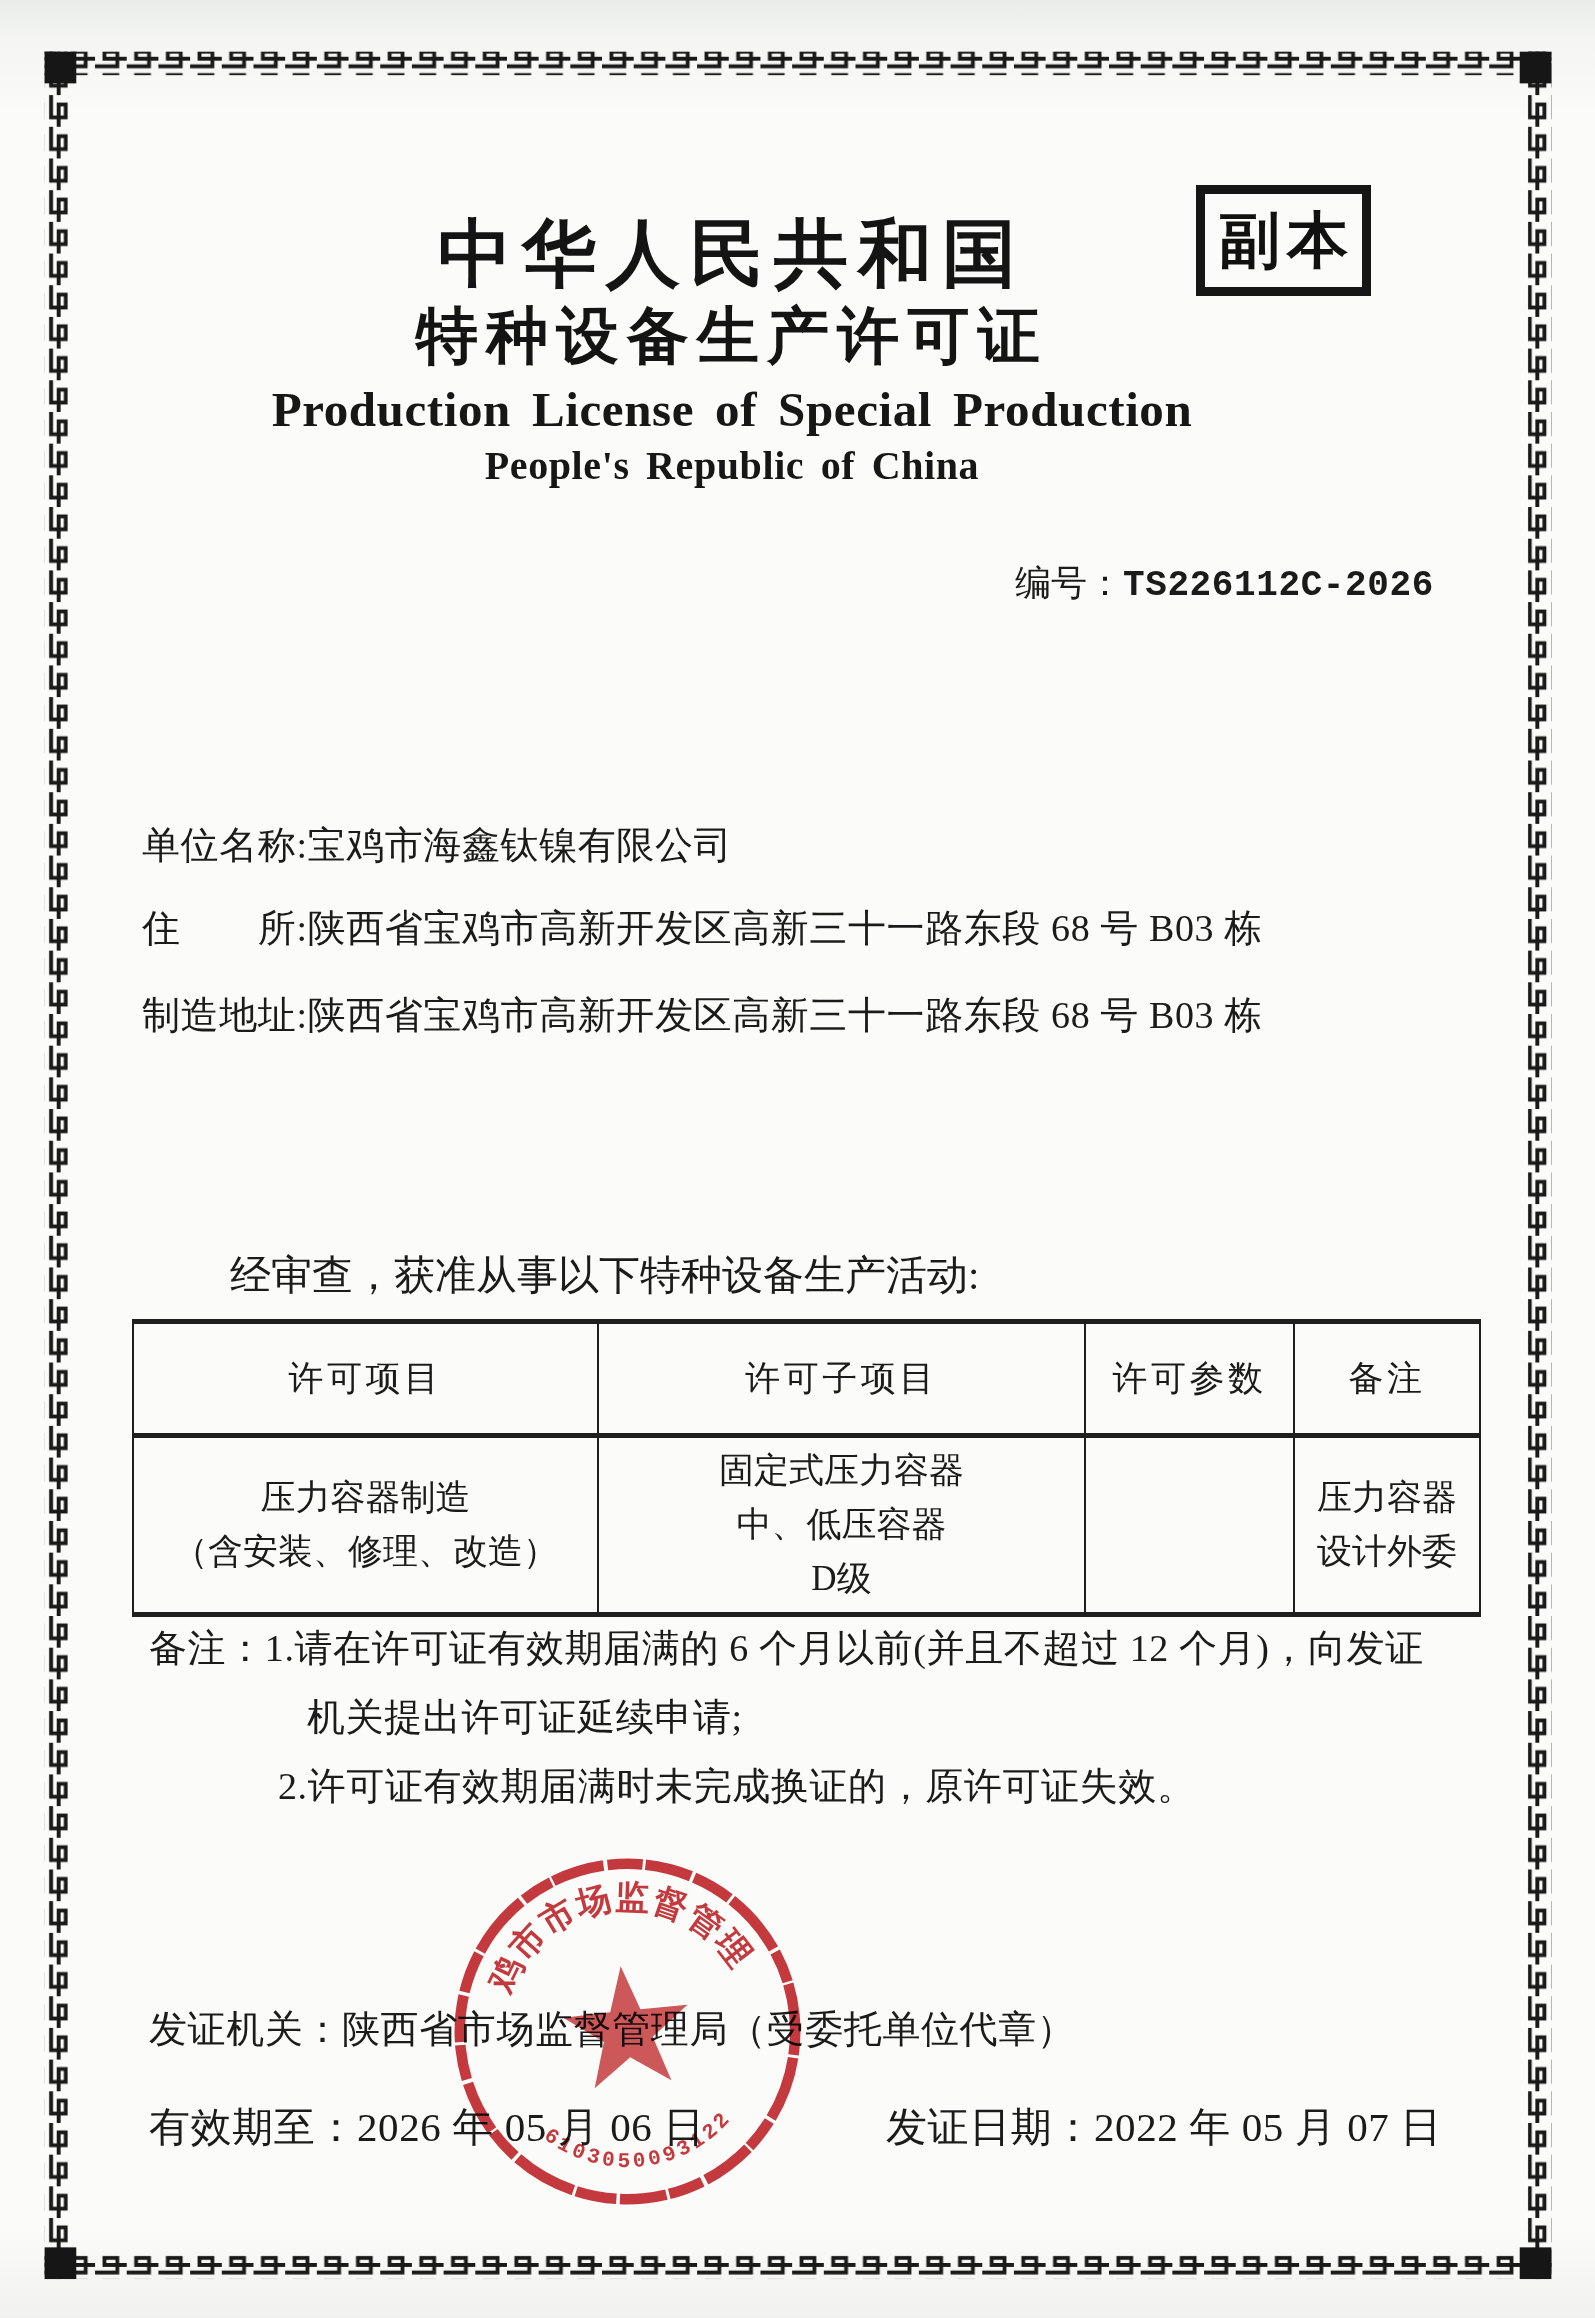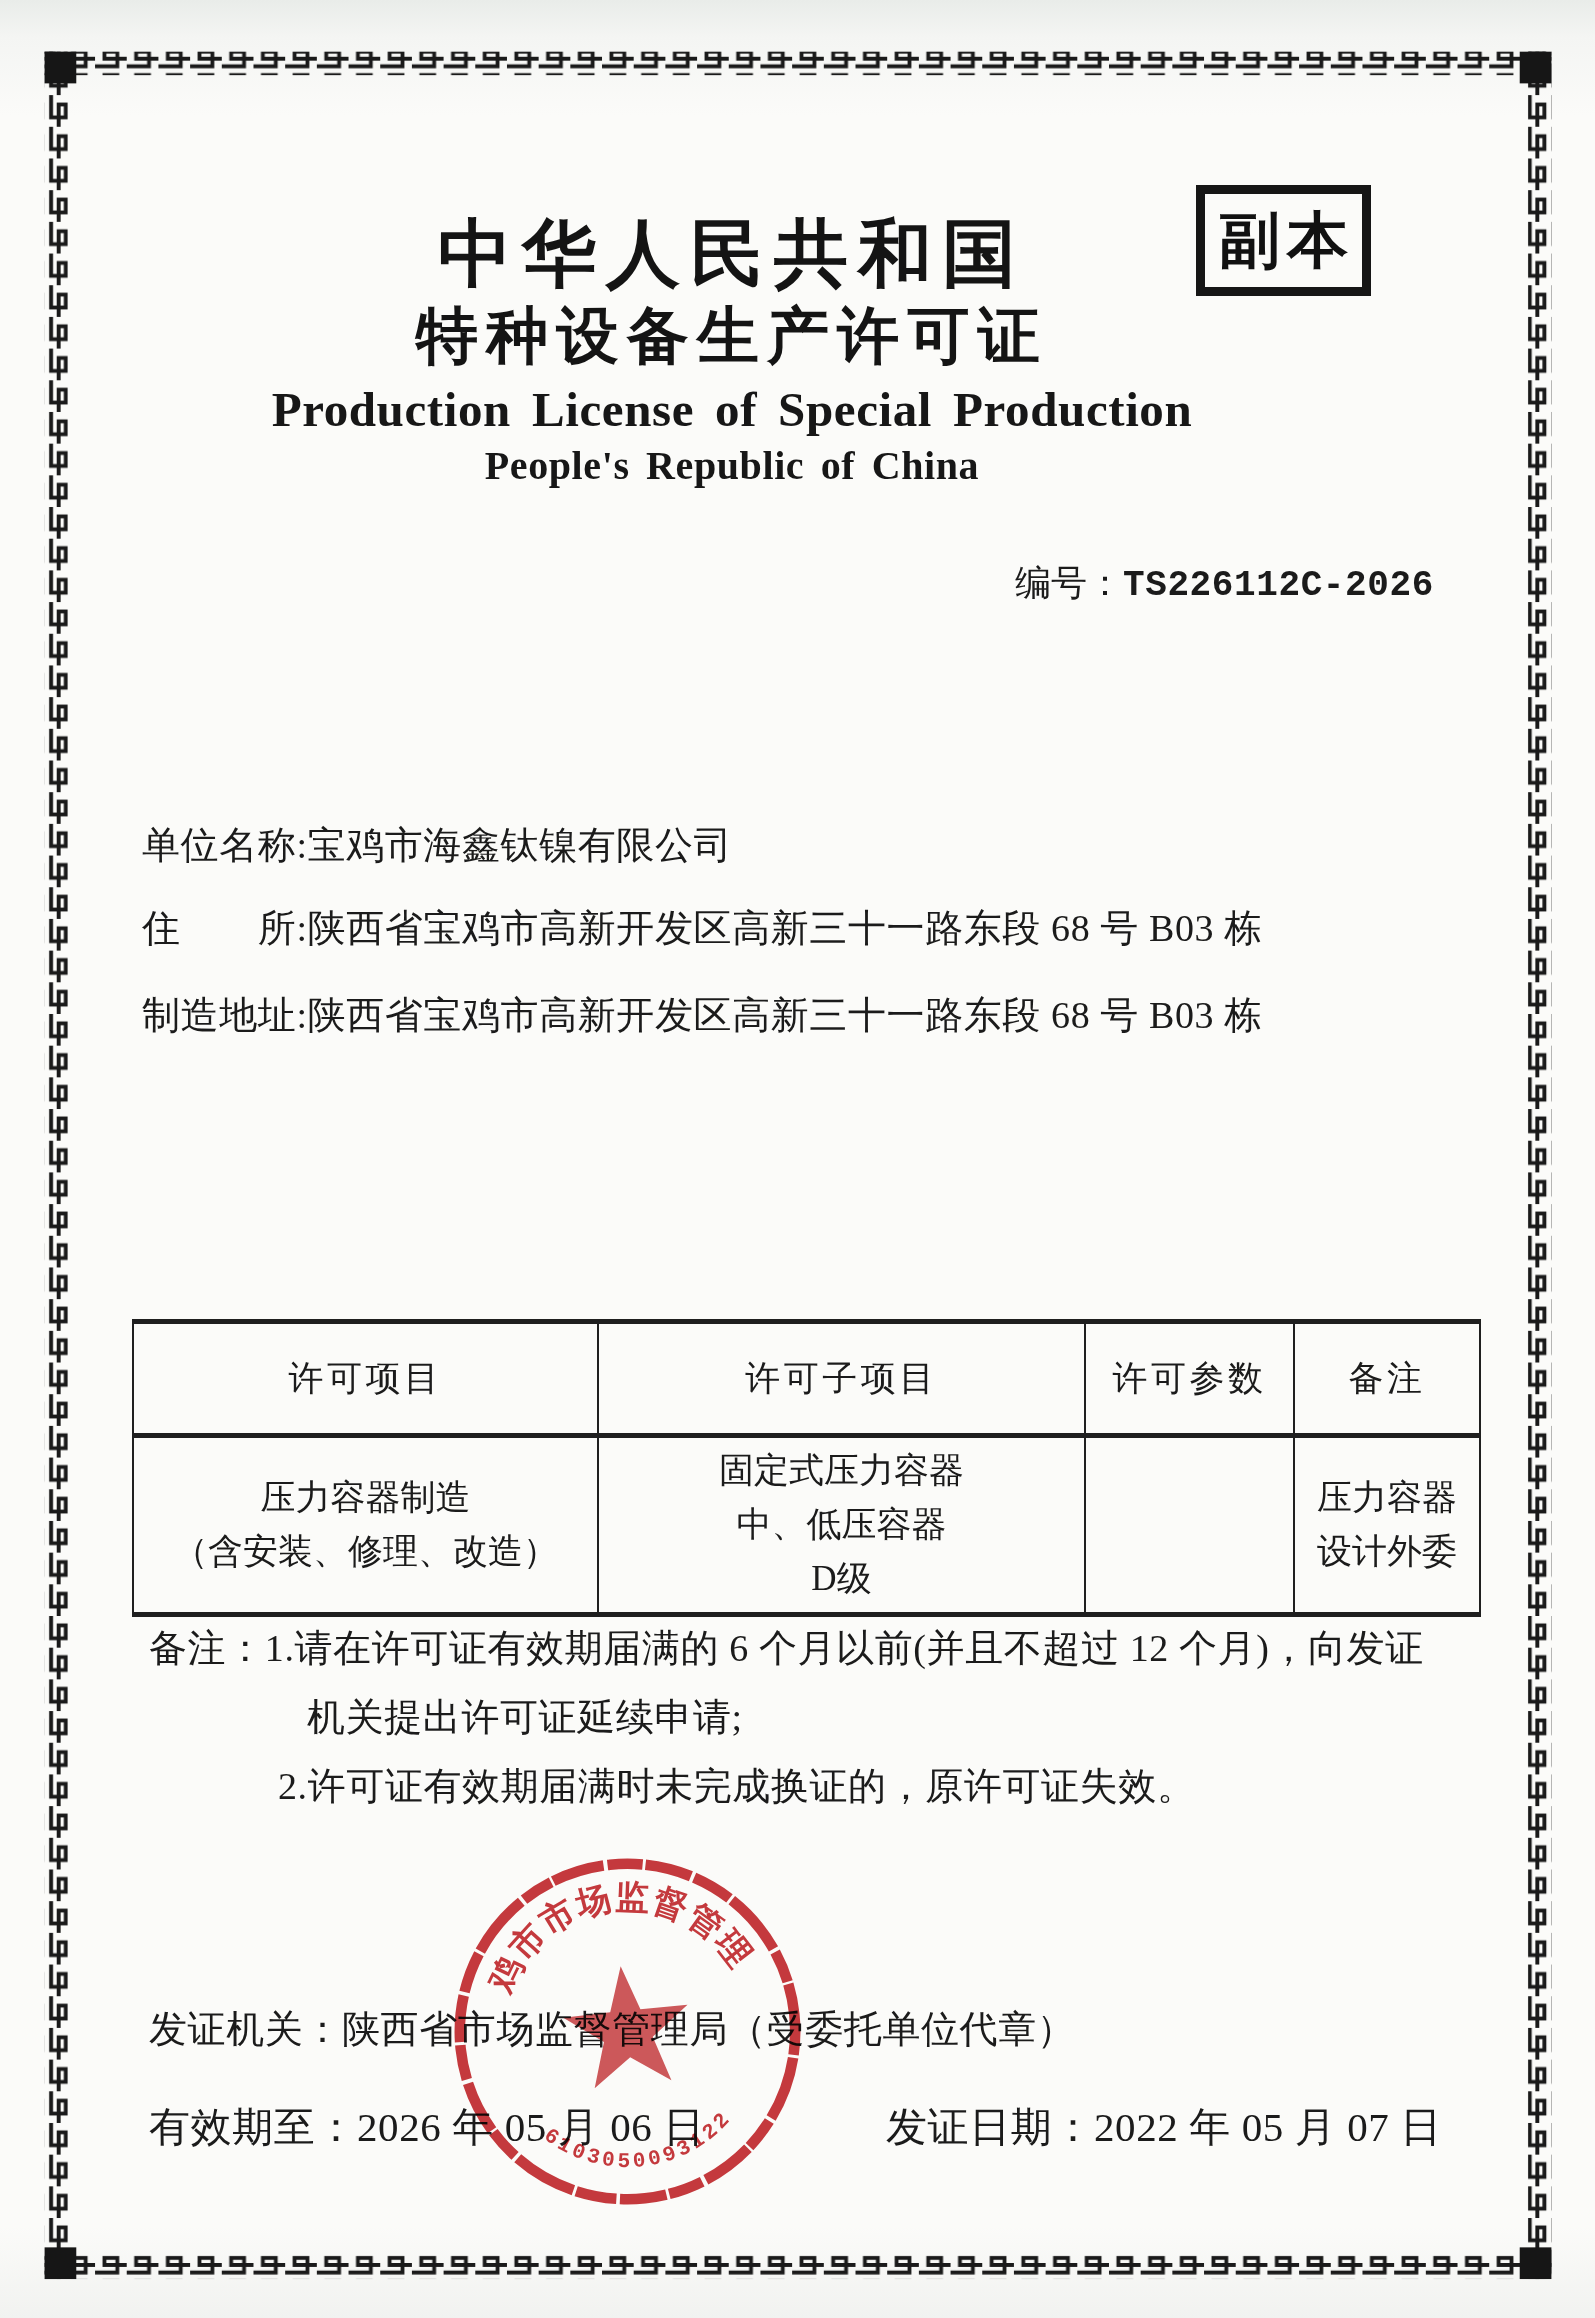--- a/index.html
+++ b/index.html
@@ -82,20 +82,21 @@
   <div class="abs info-line" style="top:823px">
     <span>单位名称:</span><span>宝鸡市海鑫钛镍有限公司</span>
   </div>
   <div class="abs info-line" style="top:906px">
     <span>住　　所:</span><span>陕西省宝鸡市高新开发区高新三十一路东段 68 号 B03 栋</span>
   </div>
   <div class="abs info-line" style="top:993px">
     <span>制造地址:</span><span>陕西省宝鸡市高新开发区高新三十一路东段 68 号 B03 栋</span>
   </div>
 
+  <div class="abs intro-line">经审查，获准从事以下特种设备生产活动:</div>
 
   <table class="lic-table">
     <colgroup>
       <col style="width:465px">
         <col style="width:487px">
         <col style="width:209px">
         <col style="width:186px">
     </colgroup>
     <tbody>
         <tr class="hrow">

